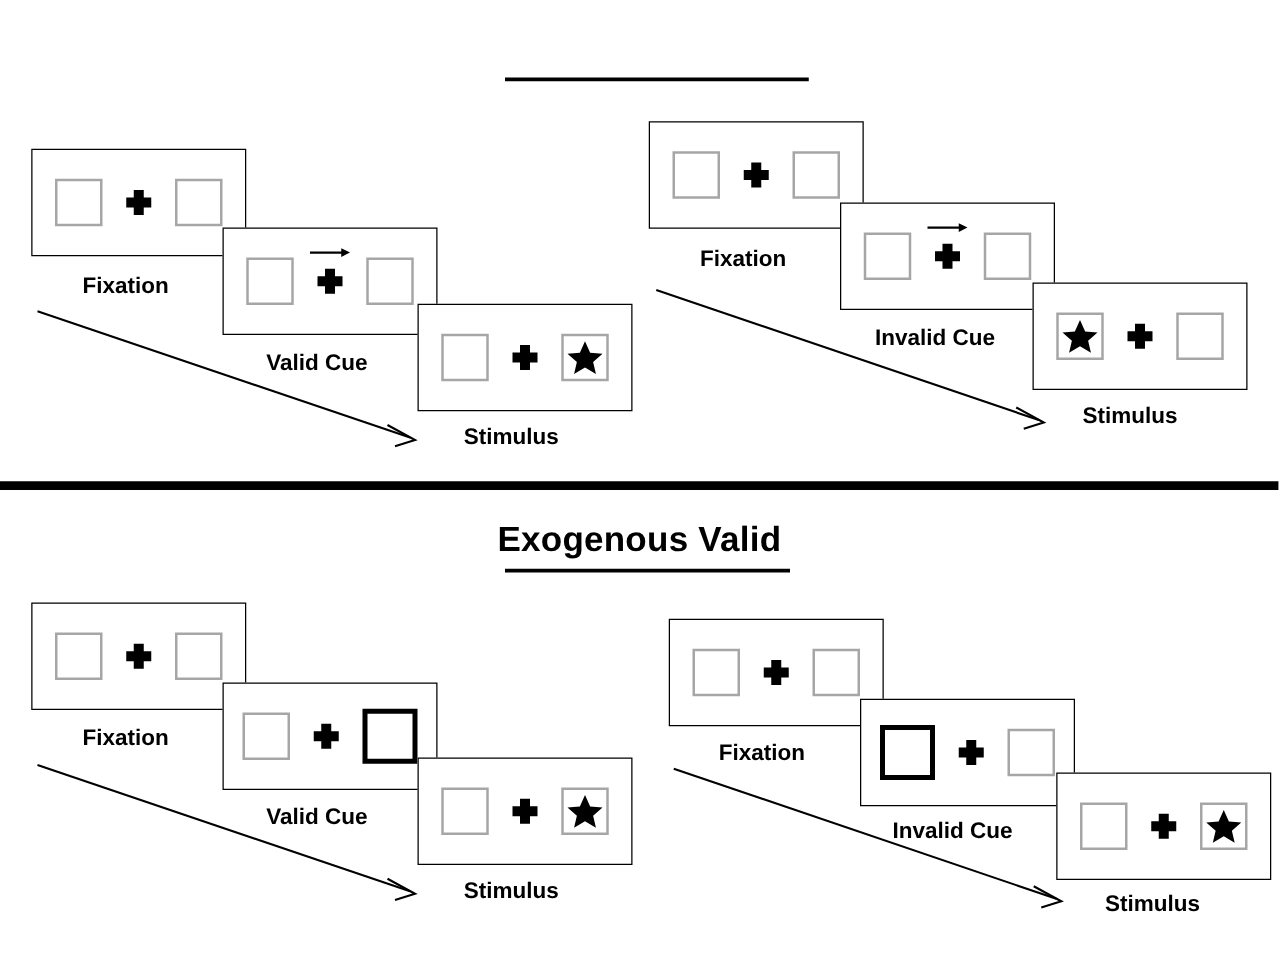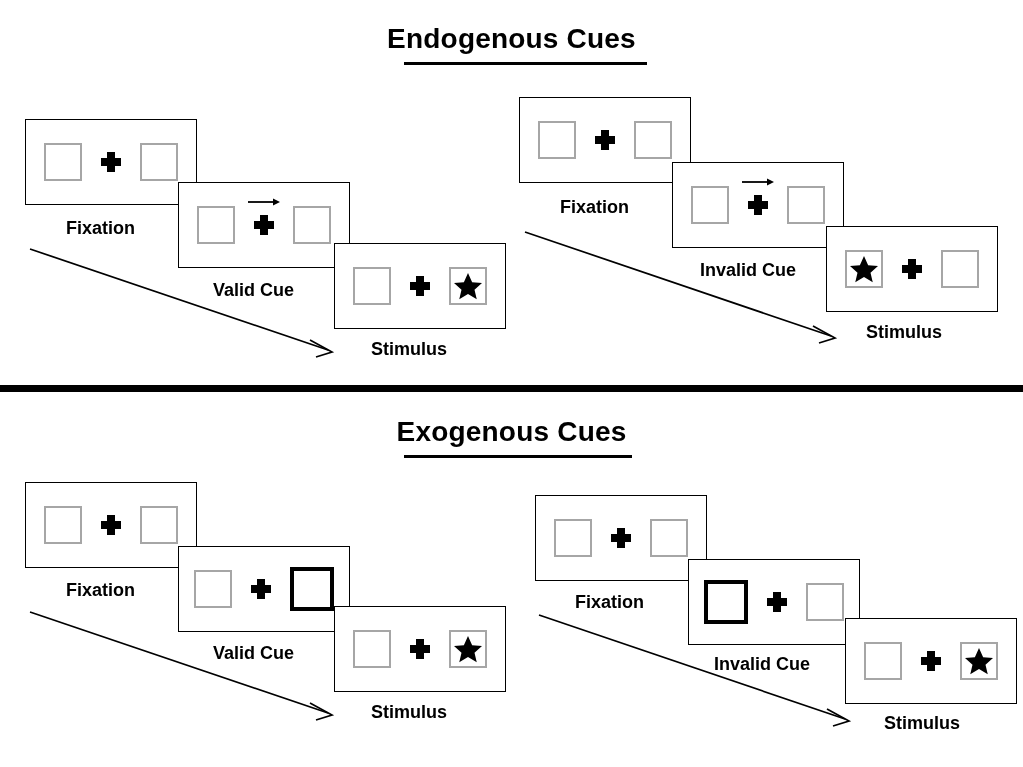--- a/index.html
+++ b/index.html
@@ -146,21 +146,20 @@
   .time-arrow {
     position: absolute;
     overflow: visible;
   }
 </style>
 </head>
 <body>
 
 <div id="stage">
 
-  <div class="section-title" style="left:0; top:24px; width:1023px; border-bottom:none;">Endogenous Cues</div>
   <div style="position:absolute; left:404px; top:62px; width:243px; height:3px; background:#000;"></div>
 
   <svg class="time-arrow" style="left:28px; top:245px;" width="320" height="115" viewBox="0 0 320 115">
     <line x1="2" y1="4" x2="300" y2="105" stroke="#000" stroke-width="1.7"></line>
     <polyline points="282,95 304,107 288,112" fill="none" stroke="#000" stroke-width="1.7"></polyline>
   </svg>
 
   <div class="panel" style="left:25px; top:119px; width:172px; height:86px; z-index:3;">
     <div class="panel-inner">
       <div class="sqbox"></div>
@@ -243,21 +242,21 @@
       <div class="cross-wrap">
         <div class="cross"></div>
       </div>
       <div class="sqbox"></div>
     </div>
   </div>
   <div class="stage-label" style="left:866px; top:323px; z-index:5;">Stimulus</div>
 
   <div class="divider" style="top:385px;"></div>
 
-  <div class="section-title" style="left:0; top:417px; width:1023px; border-bottom:none;">Exogenous Cues</div>
+  <div class="section-title" style="left:0; top:417px; width:1023px; border-bottom:none;">Exogenous Valid</div>
   <div style="position:absolute; left:404px; top:455px; width:228px; height:3px; background:#000;"></div>
 
   <svg class="time-arrow" style="left:28px; top:608px;" width="320" height="115" viewBox="0 0 320 115">
     <line x1="2" y1="4" x2="300" y2="105" stroke="#000" stroke-width="1.7"></line>
     <polyline points="282,95 304,107 288,112" fill="none" stroke="#000" stroke-width="1.7"></polyline>
   </svg>
 
   <div class="panel" style="left:25px; top:482px; width:172px; height:86px; z-index:3;">
     <div class="panel-inner">
       <div class="sqbox"></div>

